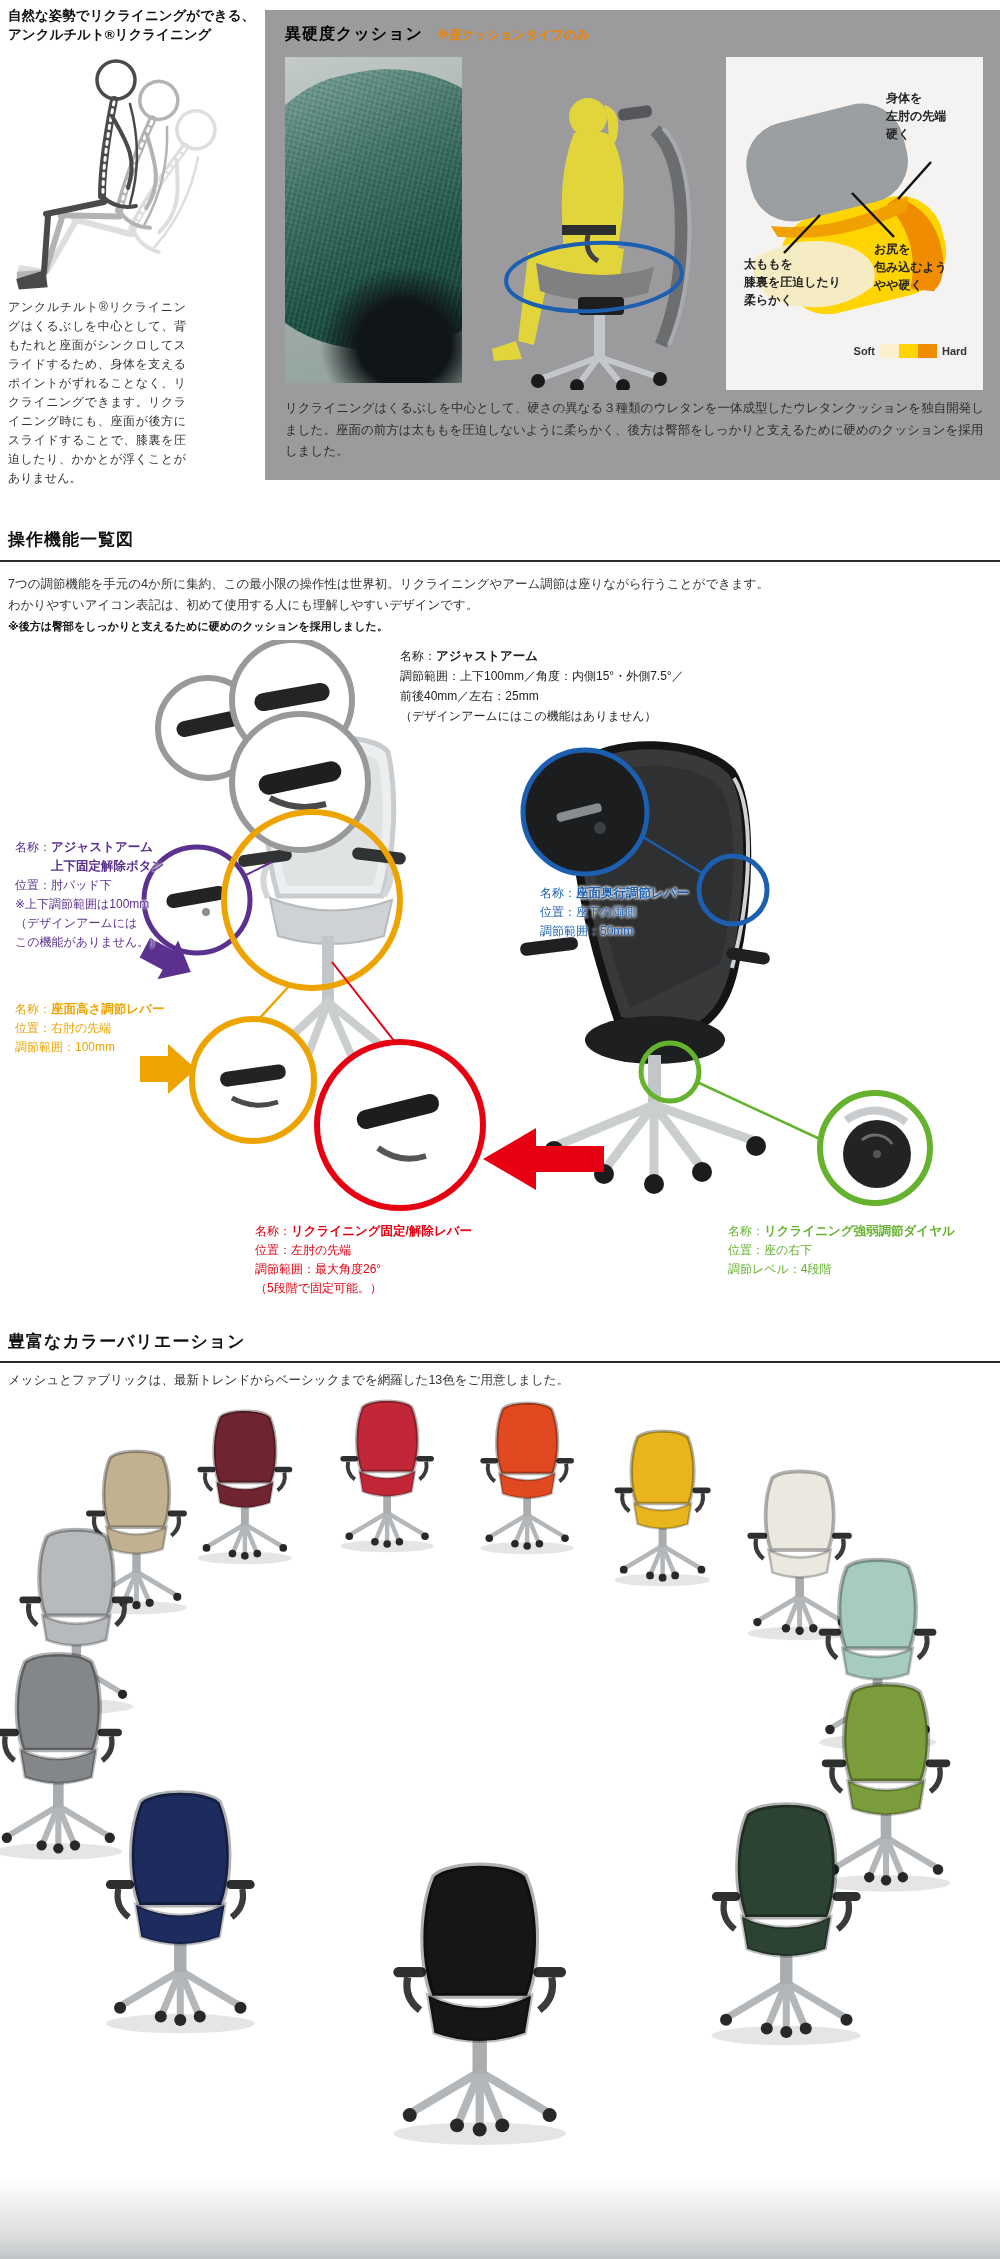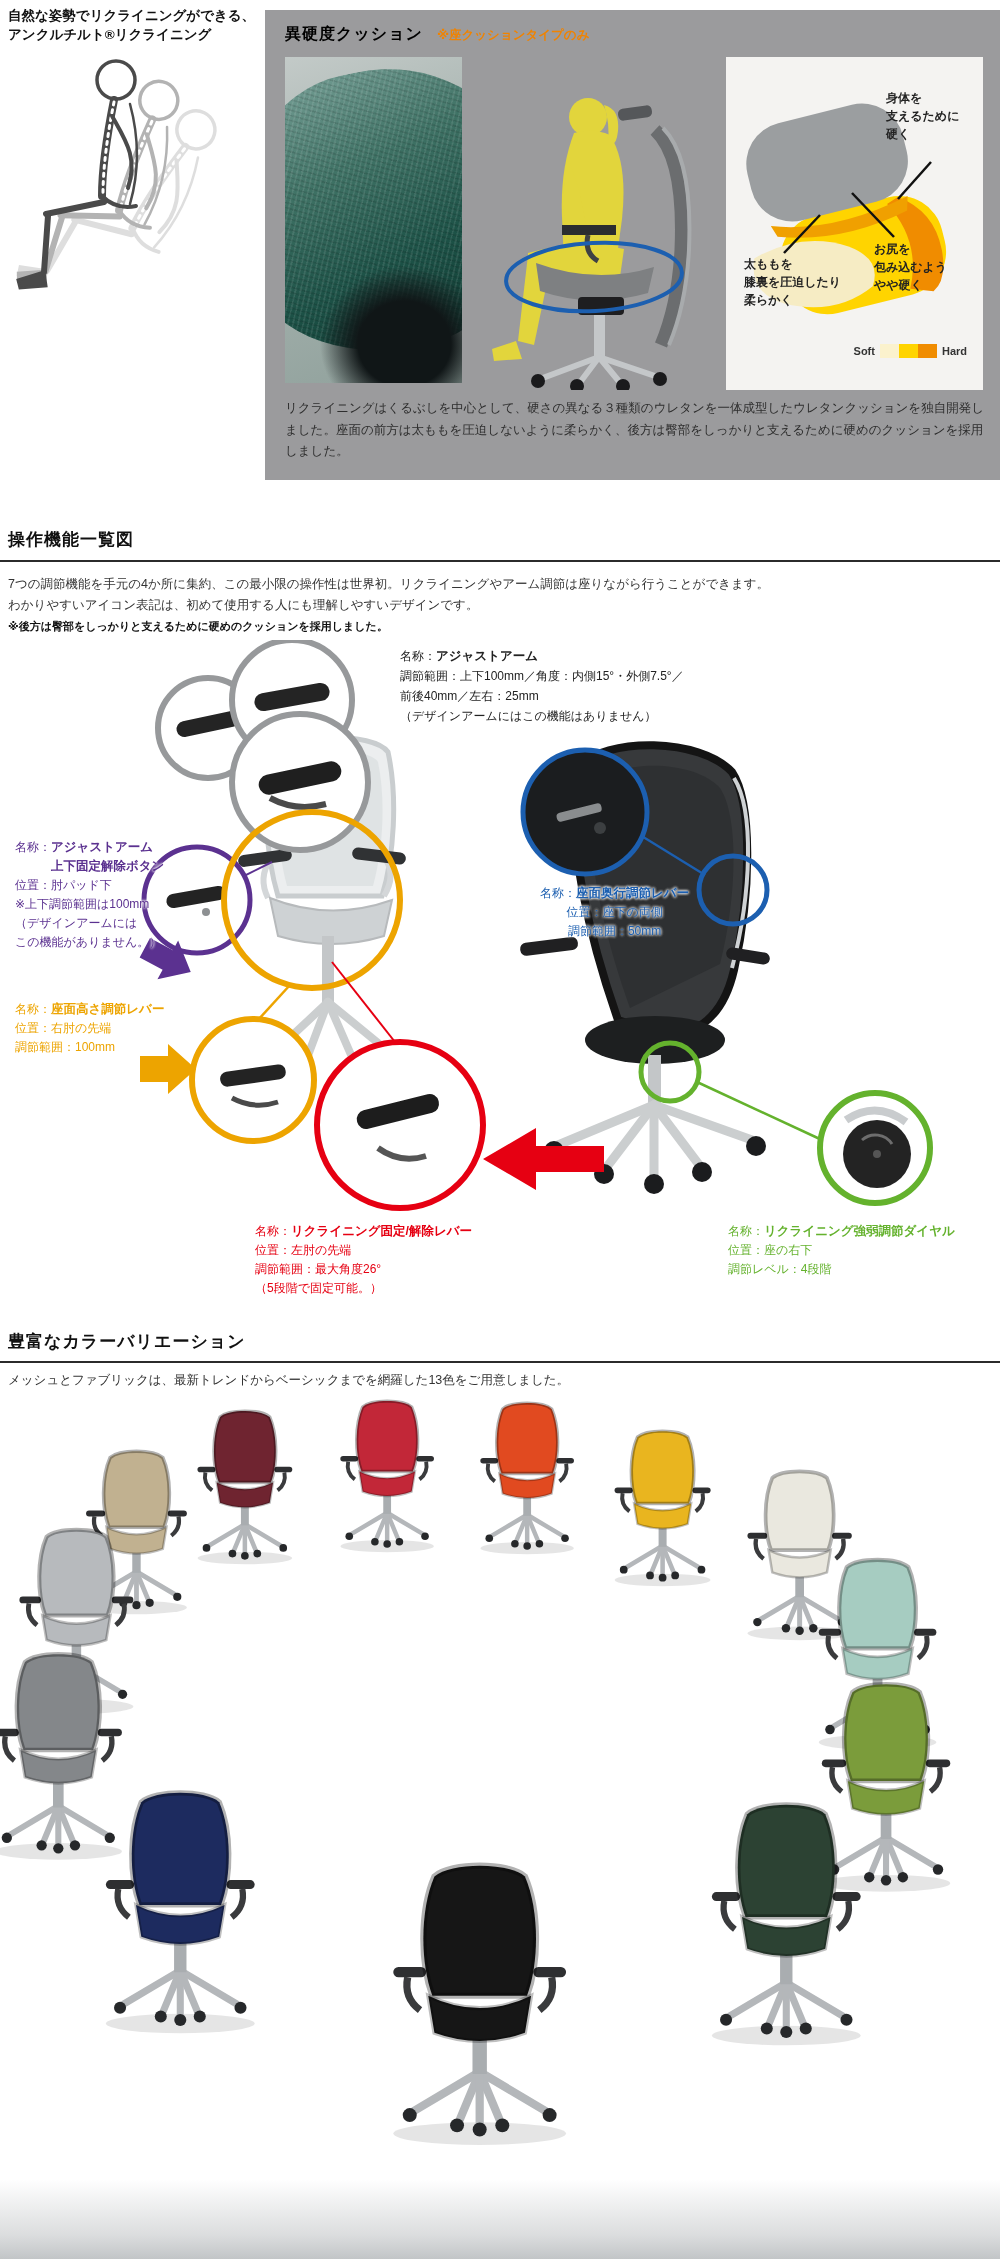--- a/index.html
+++ b/index.html
@@ -42,21 +42,21 @@
 
   
   .lbl{position:absolute;font-size:12px;line-height:19px;white-space:nowrap;z-index:5;
        text-shadow:0 0 3px #fff,0 0 3px #fff,0 0 3px #fff;}
   .lbl .nm{font-weight:bold;font-size:12.5px;}
   .lbl .ind{padding-left:36px;}
   .lbl-black{color:#222;line-height:20px;}
   .c-purple{color:var(--purple);}
   .c-yellow{color:var(--yellow);}
   .c-red{color:var(--red);}
-  .c-blue{color:var(--blue);text-align:center;}
+  .c-blue{color:var(--blue);}
   .c-green{color:var(--green);}
 
   
   .ring{left:0;top:1398px;width:1000px;height:861px;overflow:hidden;}
   .ring-chair{position:absolute;}
   .ring-floor{position:absolute;left:0;right:0;bottom:0;height:80px;
      background:linear-gradient(to bottom,rgba(190,193,195,0) 0%,rgba(190,193,195,.55) 70%,#c2c5c7 100%);}
 </style>
 </head>
 <body>
@@ -87,20 +87,21 @@
             <use href="#skel"></use>
           </g>
         <g color="#b3b3b3" transform="rotate(13 40 232)">
             <use href="#skel"></use>
           </g>
         <g color="#4a4a4a">
             <use href="#skel"></use>
           </g>
       </svg>
     </div>
+    <p class="left-body">アンクルチルト®リクライニングはくるぶしを中心として、背もたれと座面がシンクロしてスライドするため、身体を支えるポイントがずれることなく、リクライニングできます。リクライニング時にも、座面が後方にスライドすることで、膝裏を圧迫したり、かかとが浮くことがありません。</p>
   </div>
 
   <div class="abs gray-panel">
     <div class="panel-head">
       <span class="panel-title">異硬度クッション</span>
       <span class="panel-note">※座クッションタイプのみ</span>
     </div>
 
     <div class="abs cushion-photo"></div>
 
@@ -149,21 +150,21 @@
           <rect x="30" y="52" width="160" height="100" rx="42" fill="#9b9ea0"></rect>
         </g>
         <g stroke="#111" stroke-width="2.5">
           <path d="M205,105 L172,142"></path>
           <path d="M168,180 L126,136"></path>
           <path d="M58,196 L94,158"></path>
         </g>
       </svg>
       <div class="cushion-lbl" style="left:160px;top:32px;">
         <span>身体を</span><br>
-        <span>支えるために</span><br>
+        <span>左肘の先端</span><br>
         <span>硬く</span>
       </div>
       <div class="cushion-lbl" style="left:18px;top:198px;">
         <span>太ももを</span><br>
         <span>膝裏を圧迫したり</span><br>
         <span>柔らかく</span>
       </div>
       <div class="cushion-lbl" style="left:148px;top:183px;">
         <span>お尻を</span><br>
         <span>包み込むよう</span><br>

